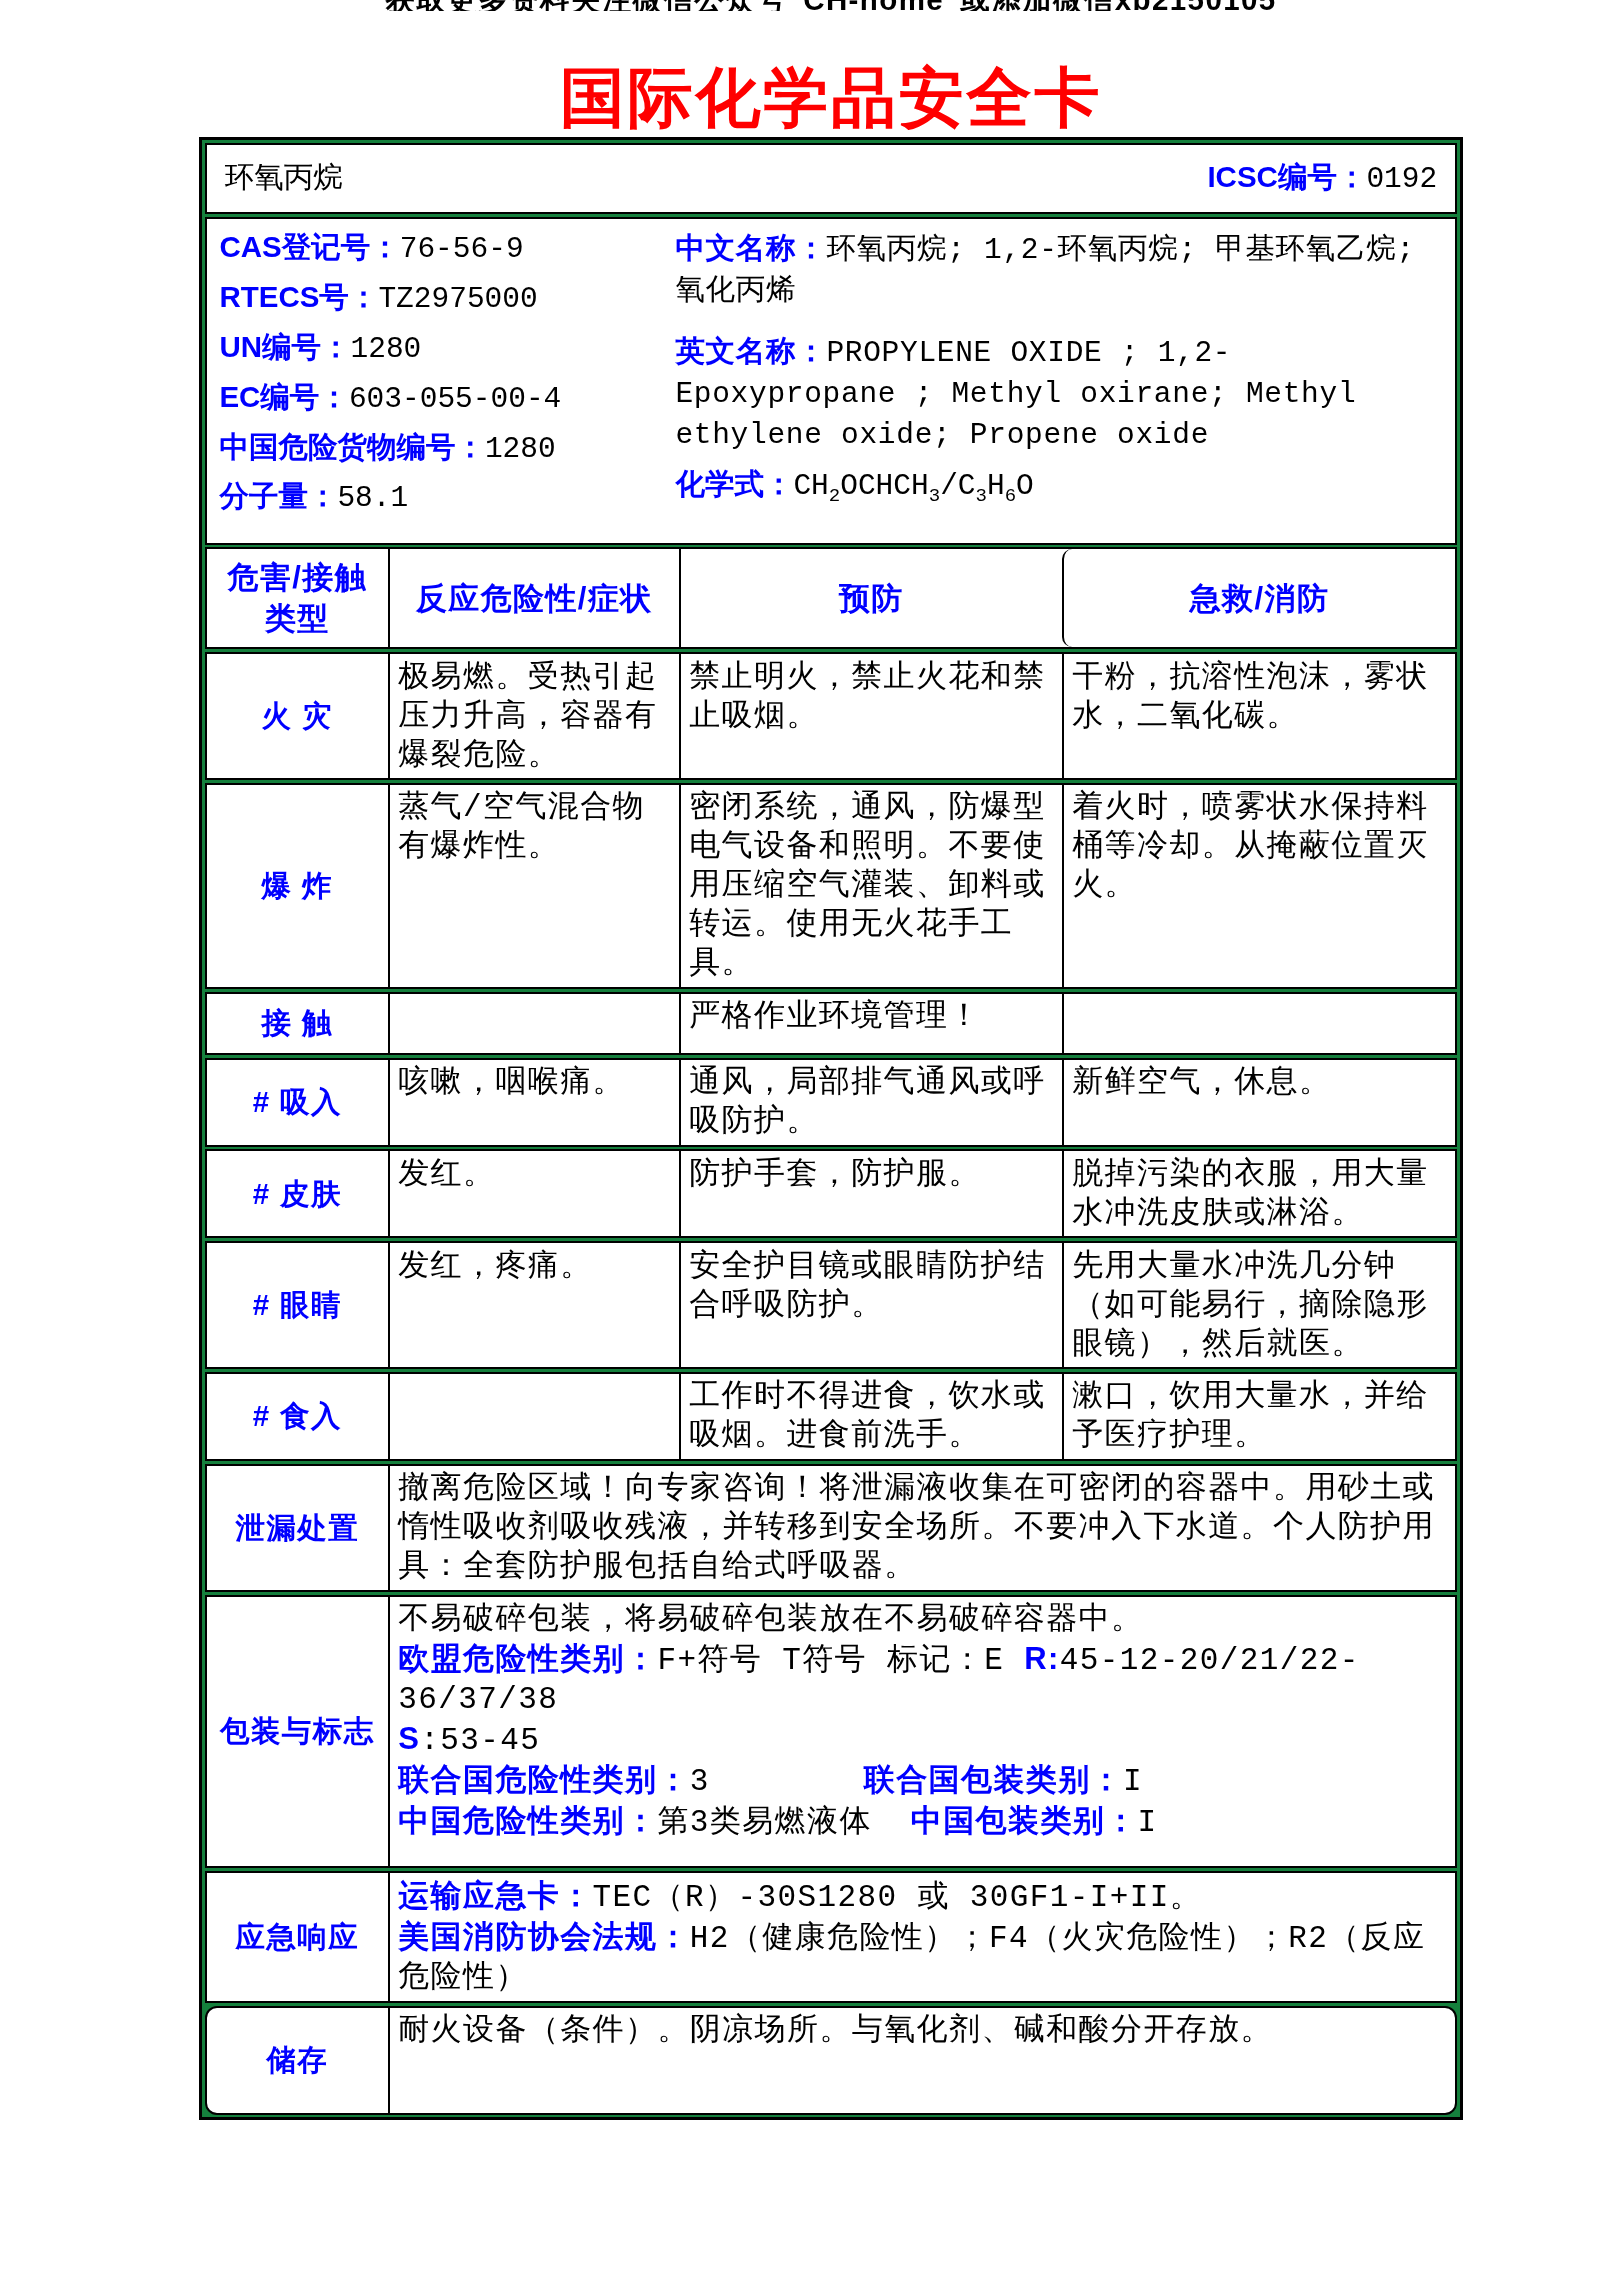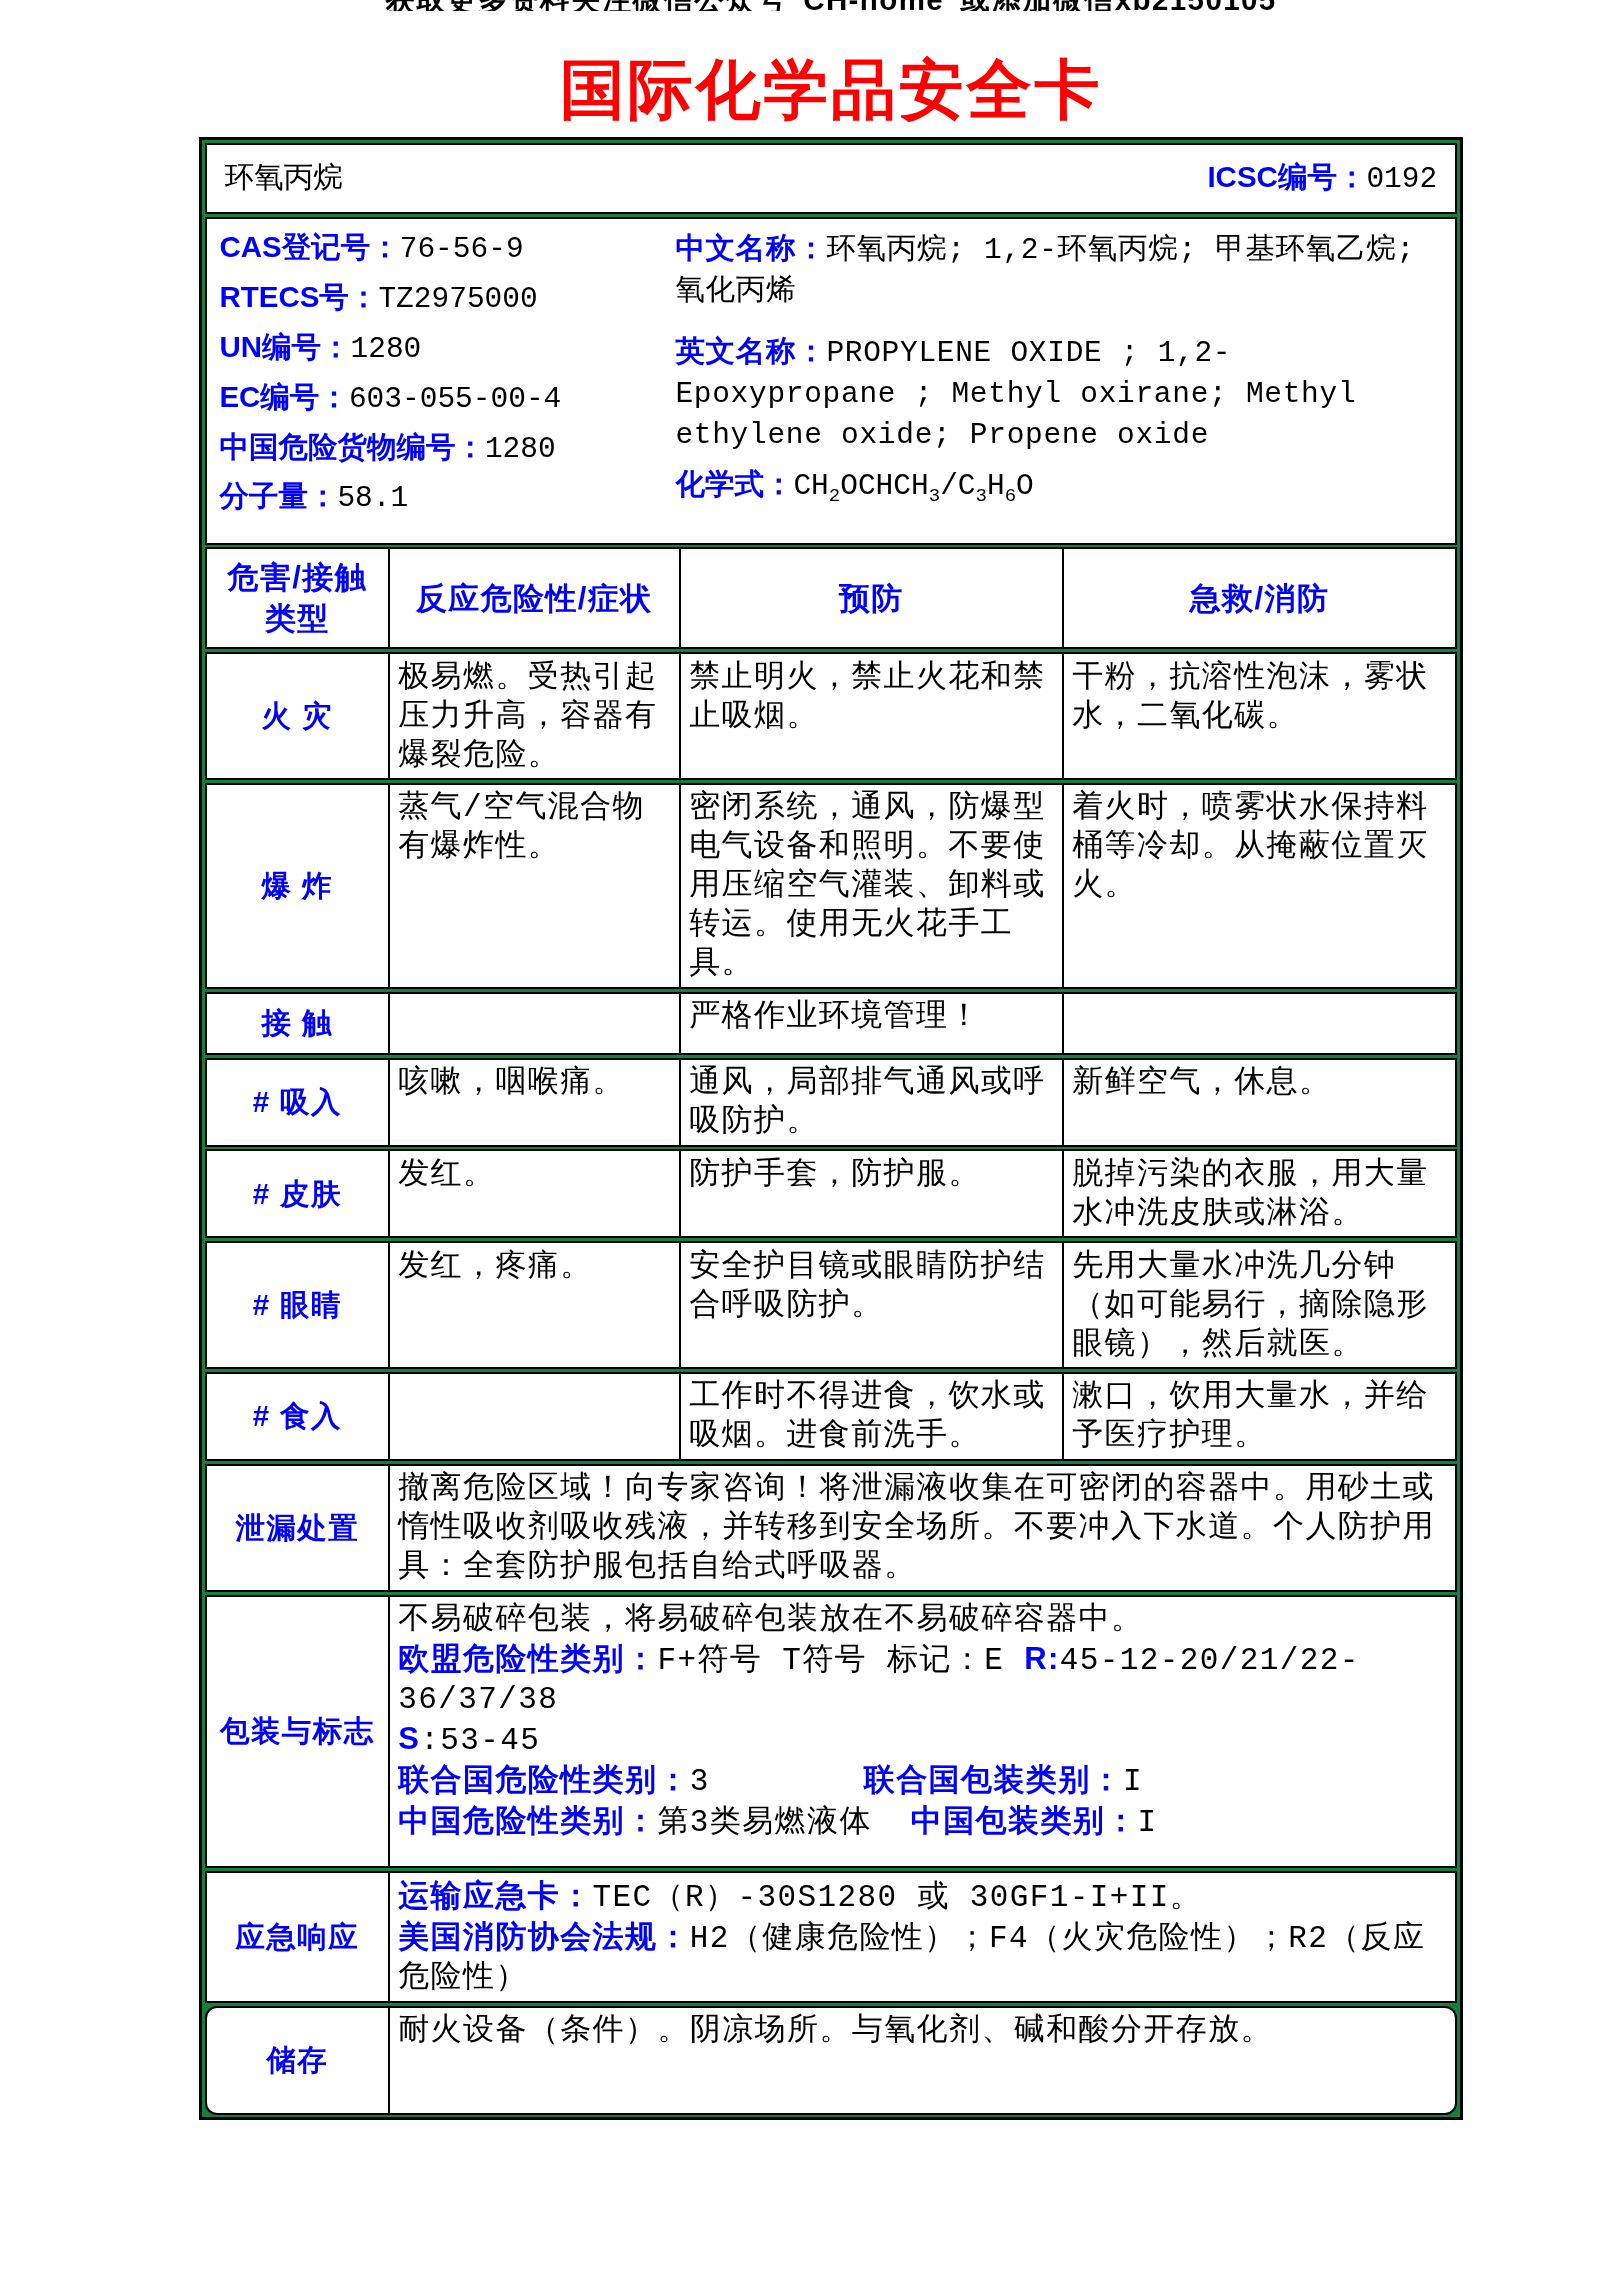--- a/index.html
+++ b/index.html
@@ -5,21 +5,21 @@
   html,body{margin:0;padding:0;}
   body{
     width:1616px;height:2273px;background:#ffffff;position:relative;overflow:hidden;
     font-family:"Liberation Serif","DejaVu Serif",serif;color:#000;
   }
   
   .wm-clip{position:absolute;left:199px;top:0;width:1264px;height:10.5px;overflow:hidden;text-align:center;}
   .wm-clip span{display:inline-block;margin-top:-22px;font-size:29.5px;line-height:31px;font-weight:bold;
     font-family:"Liberation Sans","DejaVu Sans",sans-serif;letter-spacing:1.4px;white-space:nowrap;}
   
-  .title{position:absolute;left:199px;top:55px;width:1264px;text-align:center;
+  .title{position:absolute;left:199px;top:63px;width:1264px;text-align:center;
     color:#ff0000;font-size:65px;line-height:70px;font-weight:bold;letter-spacing:2.8px;
     font-family:"Liberation Serif","DejaVu Serif",serif;}
   
   .card{position:absolute;left:199px;top:137px;width:1264px;box-sizing:border-box;
     border:3.5px solid #000;padding:2.8px;background:#15803d;}
   .box{border:2.1px solid #000;margin-bottom:2.8px;background:#fff;}
   .box:last-child{margin-bottom:0;}
   .lbl{color:#0000ff;font-weight:bold;font-family:"Liberation Sans","DejaVu Sans",sans-serif;}
   .val{font-family:"Liberation Mono","DejaVu Sans Mono",monospace;}
   
@@ -105,21 +105,21 @@
     <div class="cell c1h cell-first" style="width:181px;flex:none;">
       <div>危害/接触</div>
       <div>类型</div>
     </div>
     <div class="cell" style="width:291px;flex:none;">
       <div>反应危险性/症状</div>
     </div>
     <div class="cell" style="width:383px;flex:none;">
       <div>预防</div>
     </div>
-    <div class="cell" style="flex:1;">
+    <div class="cell" style="flex:1;border-radius:10px;">
       <div>急救/消防</div>
     </div>
   </div>
 
   <div class="box row">
     <div class="cell c1">火 灾</div>
     <div class="cell c2 content">极易燃。受热引起压力升高，容器有爆裂危险。</div>
     <div class="cell c3 content">禁止明火，禁止火花和禁止吸烟。</div>
     <div class="cell c4 content">干粉，抗溶性泡沫，雾状水，二氧化碳。</div>
   </div>

